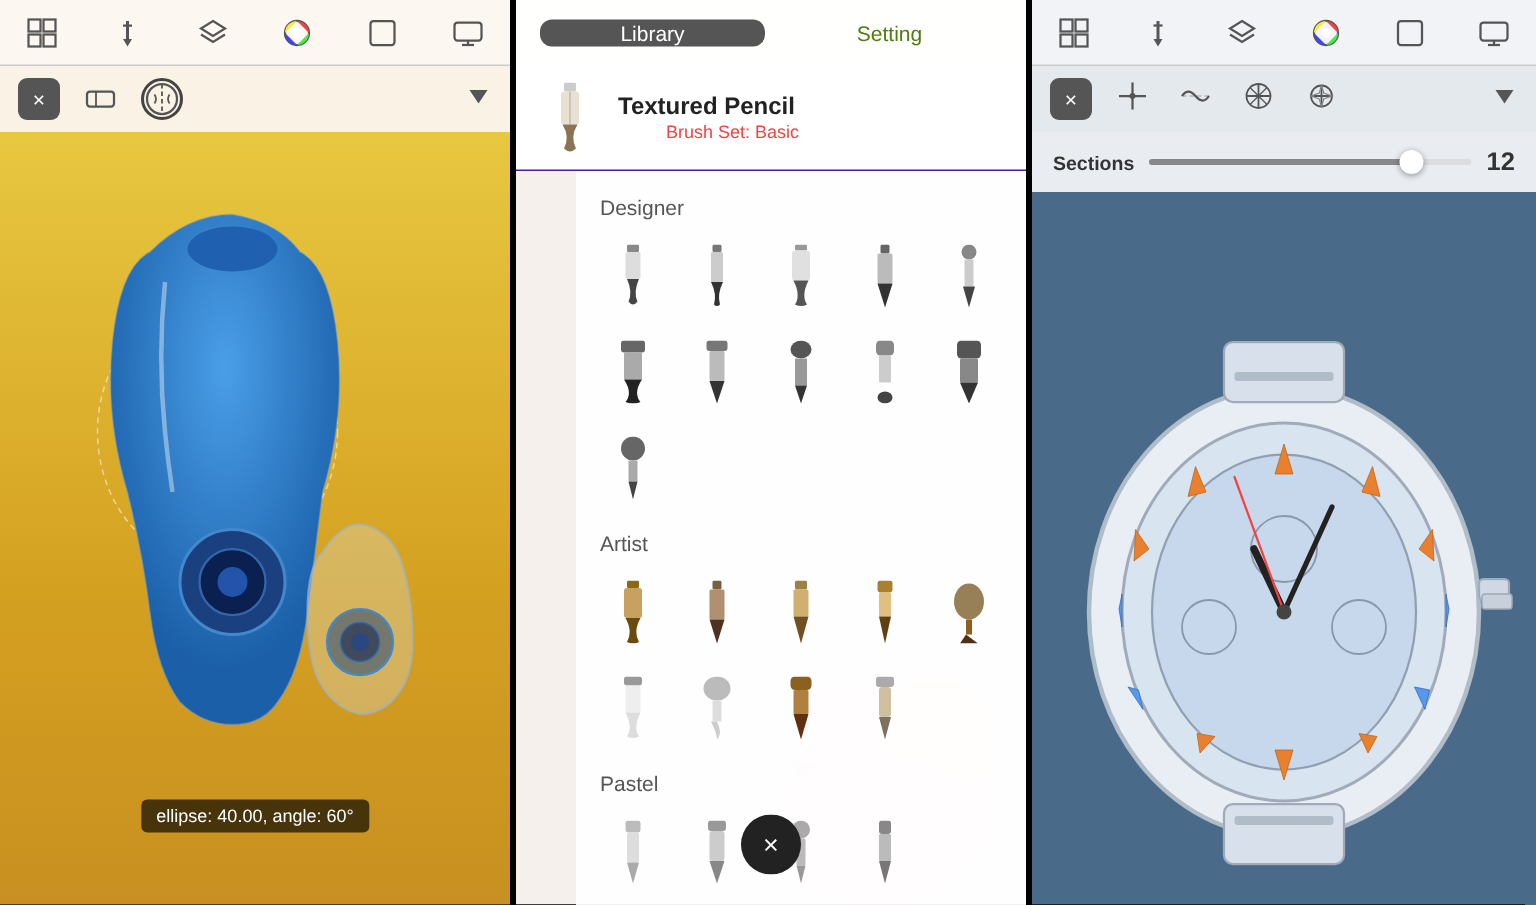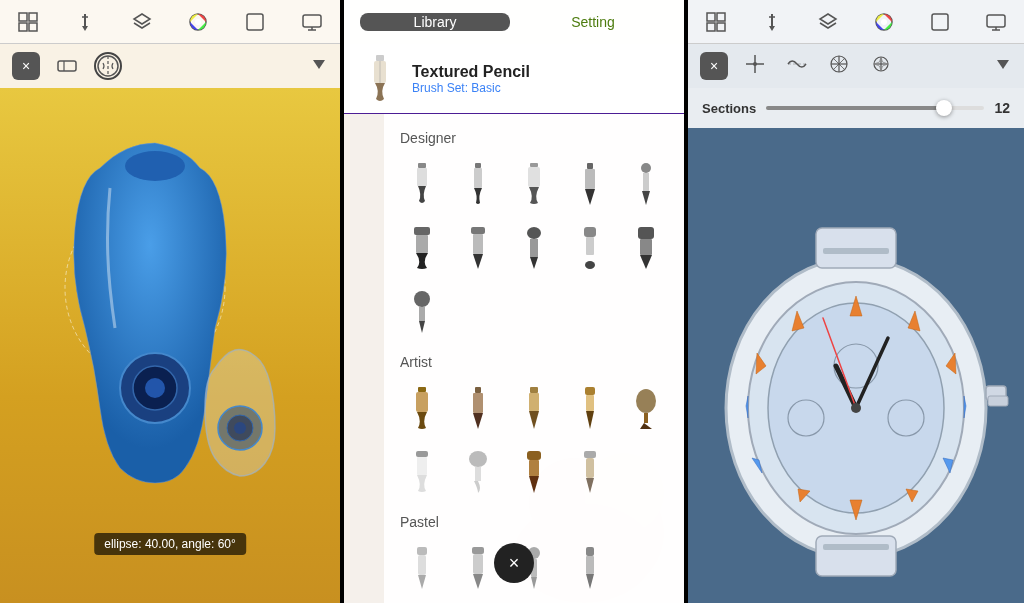--- a/index.html
+++ b/index.html
@@ -197,21 +197,22 @@
     }
 
     .brush-text h3 {
       font-size: 16px;
       font-weight: 600;
       color: #222;
     }
 
     .brush-text p {
       font-size: 12px;
-      color: #3b82f6;
+      color: #ef4444;
+      margin-left: 32px;
     }
 
     .brush-list {
       position: absolute;
       top: 114px;
       left: 0;
       right: 0;
       bottom: 0;
       background: rgba(255,255,255,0.92);
       overflow-y: auto;
@@ -763,21 +764,21 @@
         </svg>
     </div>
   </div>
 
   <div style="position:absolute; top:88px; left:0; right:0; height:40px; background:rgba(255,255,255,0.88); display:flex; align-items:center; padding:0 14px; gap:10px; z-index:10;">
     <span style="font-size:13px; color:#333; font-weight:700;">Sections</span>
     <div style="flex:1; position:relative; height:4px; background:#ddd; border-radius:2px;">
       <div style="width:82%; height:100%; background:#888; border-radius:2px;"></div>
       <div style="position:absolute; right:15%; top:50%; transform:translateY(-50%); width:16px; height:16px; background:white; border-radius:50%; box-shadow:0 1px 4px rgba(0,0,0,0.4);"></div>
     </div>
-    <span style="font-size:14px; color:#333; font-weight:600;">12</span>
+    <span style="font-size:17px; color:#333; font-weight:600;">12</span>
   </div>
 
   <div class="right-canvas" style="top:128px;">
     <svg width="336" height="475" viewBox="0 0 336 475">
 
       <rect width="336" height="475" fill="#4a6a8a"></rect>
 
       <ellipse cx="168" cy="280" rx="130" ry="150" fill="#e8eef4" stroke="#b0bcc8" stroke-width="3"></ellipse>
 
       <ellipse cx="168" cy="280" rx="108" ry="126" fill="#d8e4f0" stroke="#a0aab8" stroke-width="2"></ellipse>

